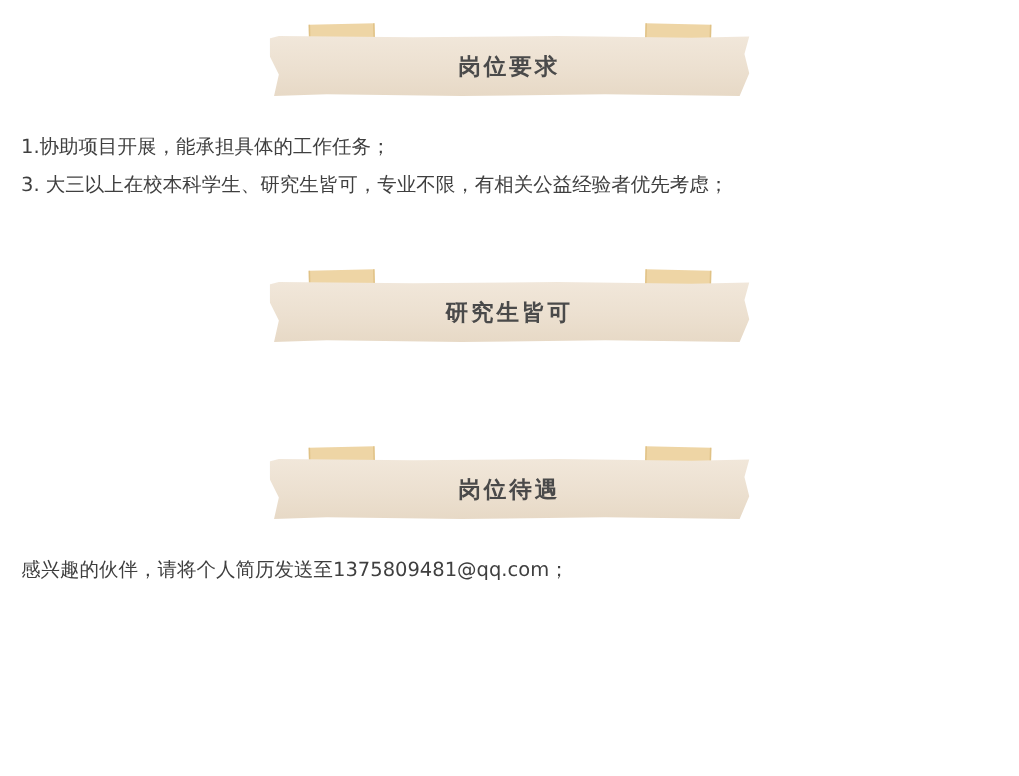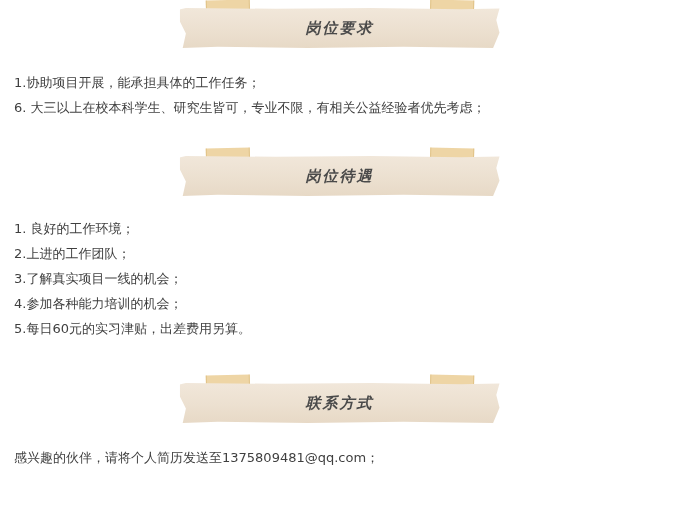--- a/index.html
+++ b/index.html
@@ -17,23 +17,22 @@
   .page {
     position: relative;
     width: 679px;
     height: 517px;
   }
 
   
   .banner-wrap {
     position: relative;
     width: 320px;
-    margin: 0 auto;
+    margin: 16px auto;
     height: 52px;
-    font-style: italic;
   }
   .banner {
     position: absolute;
     left: 0;
     top: 8px;
     width: 320px;
     height: 40px;
     background: linear-gradient(180deg, #f1e7da 0%, #ece0d0 55%, #e7d9c6 100%);
     display: flex;
     align-items: center;
@@ -89,46 +88,39 @@
 
   <div class="banner-wrap">
     <div class="tape left"></div>
     <div class="tape right"></div>
     <div class="banner">
       <span class="banner-title">岗位要求</span>
     </div>
   </div>
   <div class="section-body s1">
     <div class="line">1.协助项目开展，能承担具体的工作任务；</div>
-    <div class="line">6. 大三以上在校本科学生、研究生皆可，专业不限，有相关公益经验者优先考虑；</div>
+    <div class="line">3. 大三以上在校本科学生、研究生皆可，专业不限，有相关公益经验者优先考虑；</div>
   </div>
 
   <div class="gap-1"></div>
 
   <div class="banner-wrap">
     <div class="tape left"></div>
     <div class="tape right"></div>
     <div class="banner">
-      <span class="banner-title">岗位待遇</span>
+      <span class="banner-title">研究生皆可</span>
     </div>
-  </div>
-  <div class="section-body s2">
-    <div class="line">1. 良好的工作环境；</div>
-    <div class="line">2.上进的工作团队；</div>
-    <div class="line">3.了解真实项目一线的机会；</div>
-    <div class="line">4.参加各种能力培训的机会；</div>
-    <div class="line">5.每日60元的实习津贴，出差费用另算。</div>
   </div>
 
   <div class="gap-2"></div>
 
   <div class="banner-wrap">
     <div class="tape left"></div>
     <div class="tape right"></div>
     <div class="banner">
-      <span class="banner-title">联系方式</span>
+      <span class="banner-title">岗位待遇</span>
     </div>
   </div>
   <div class="section-body s3">
     <div class="line">感兴趣的伙伴，请将个人简历发送至1375809481@qq.com；</div>
   </div>
 
 </div>
 
 </body></html>

